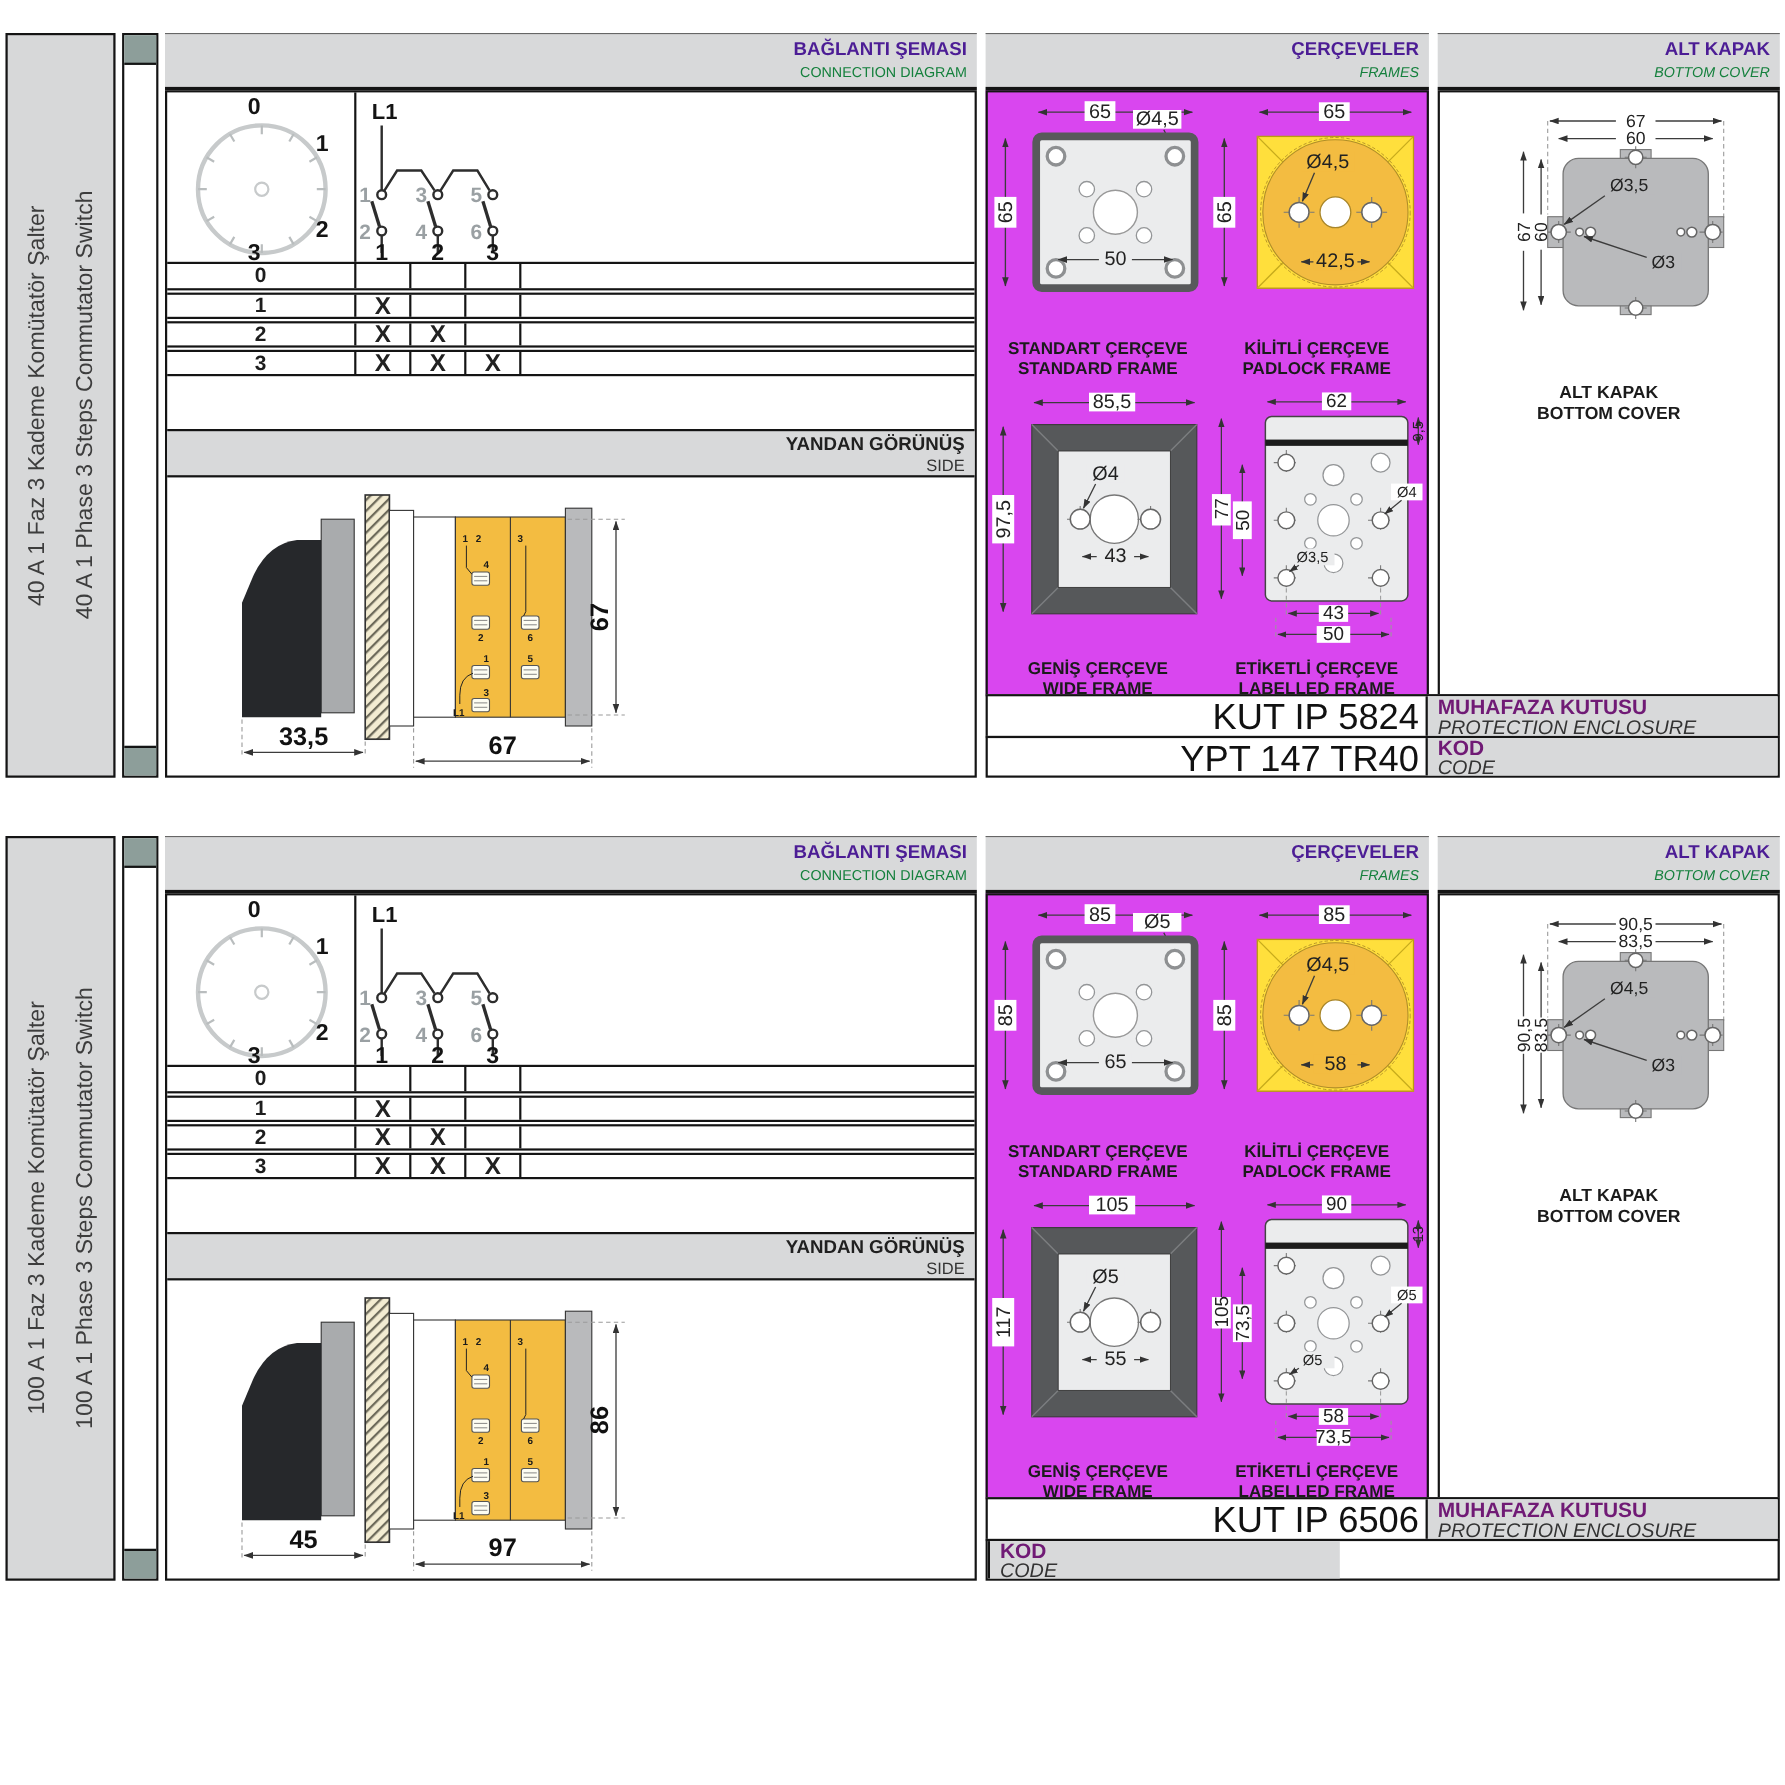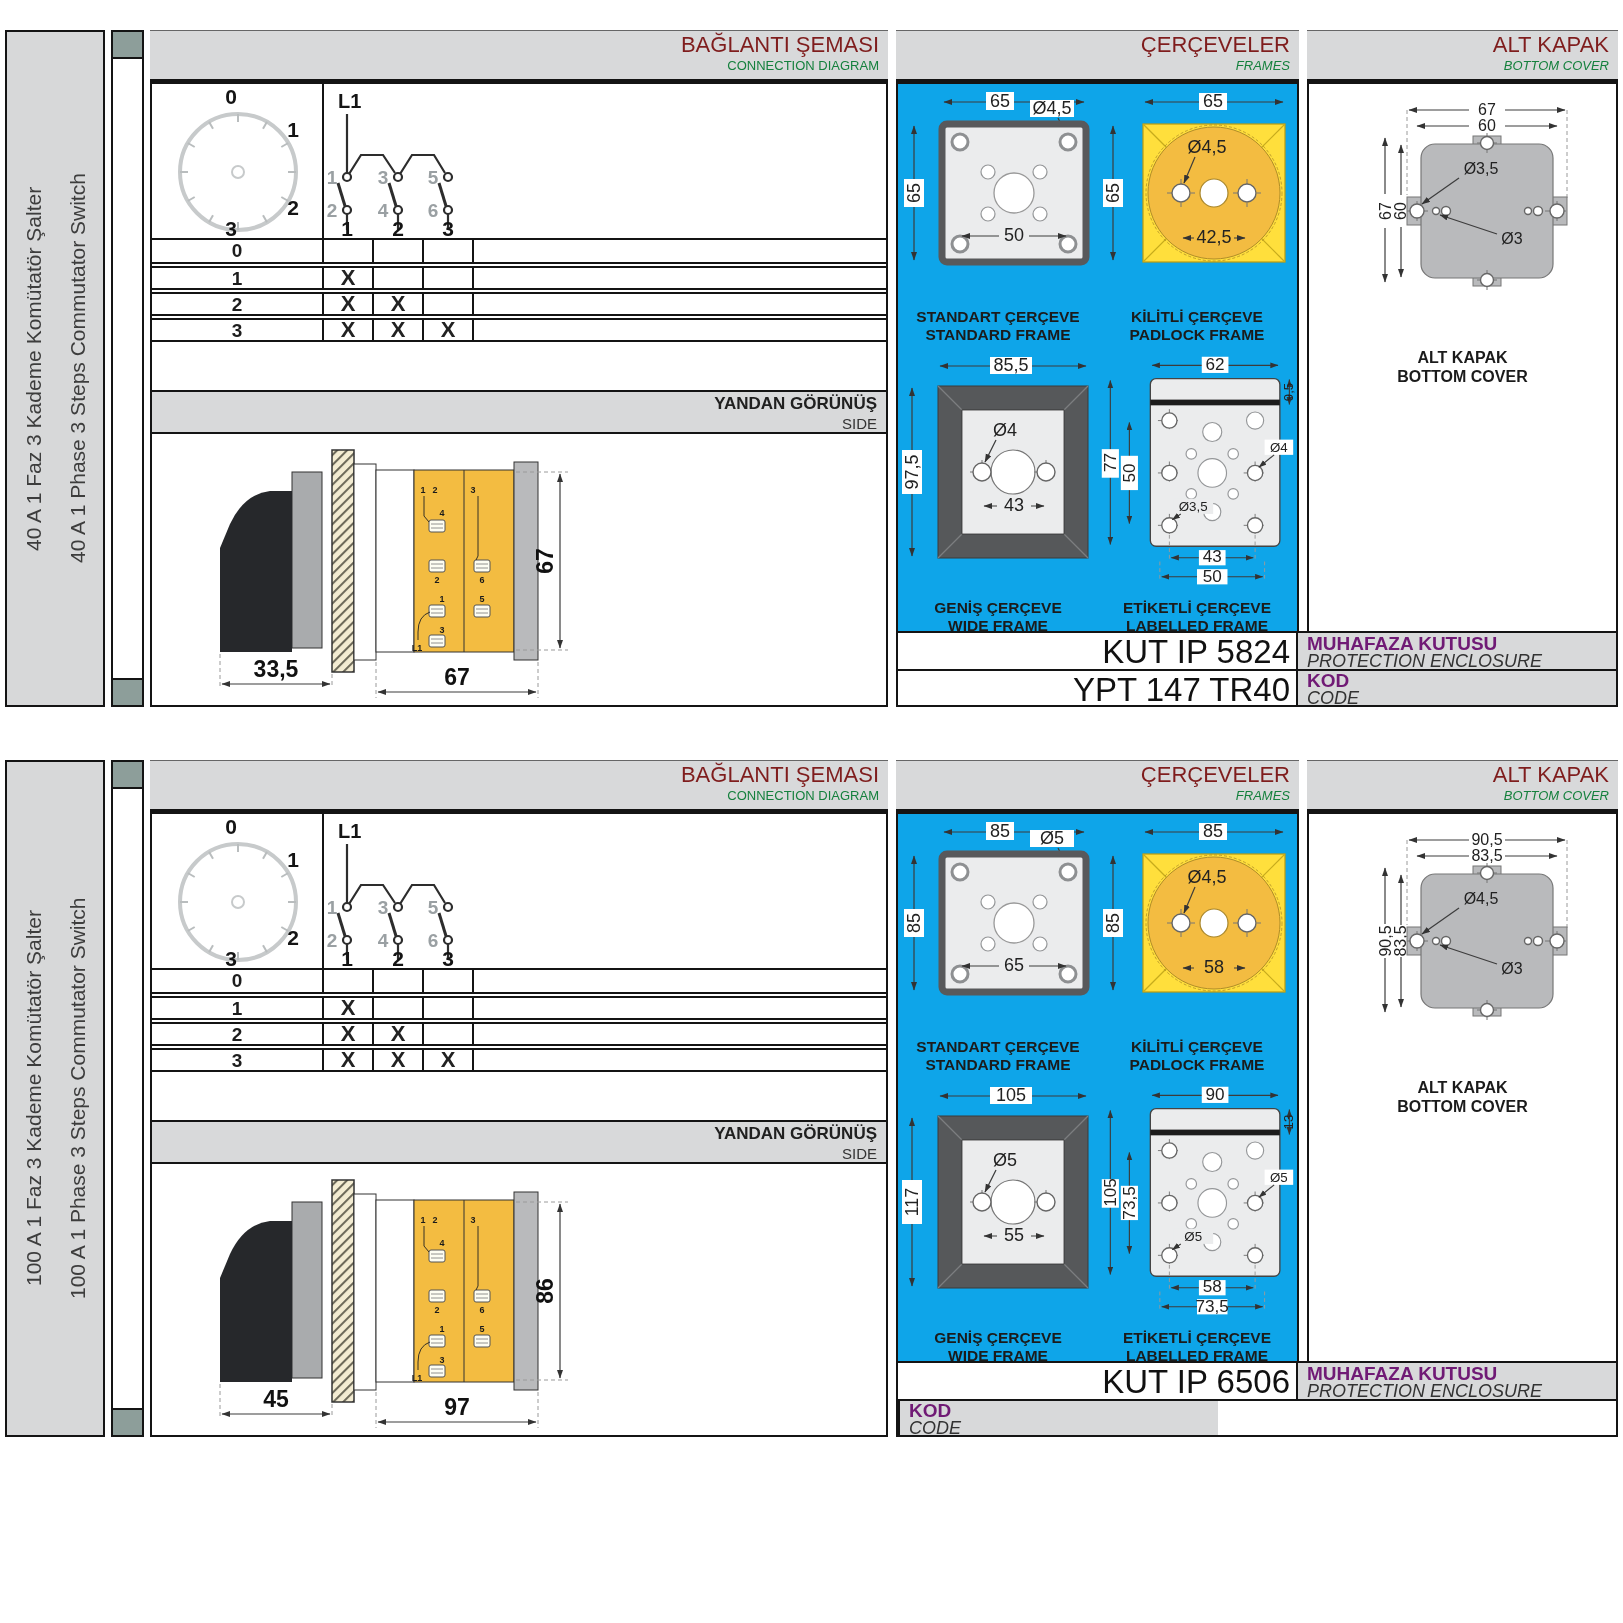--- a/index.html
+++ b/index.html
@@ -11,41 +11,41 @@
   .vtxt{position:absolute;top:0;height:100%;writing-mode:vertical-rl;transform:rotate(180deg);
     display:flex;align-items:center;justify-content:center;font-size:21px;color:#3d3d3d;white-space:nowrap;width:42px;}
   .vtr{left:6px;} .ven{left:50px;}
   .gapcol{position:absolute;left:106px;top:0;width:33px;height:677px;background:#fff;border:2px solid #141414;}
   .sq{position:absolute;left:0;right:0;height:27px;background:#8d9e9a;}
   .sqt{top:0;border-bottom:2px solid #141414;} .sqb{bottom:0;border-top:2px solid #141414;}
   .main{position:absolute;left:141px;top:0;width:1472px;height:677px;}
   
   .hdr{position:absolute;top:0;height:52px;background:#d8d9da;border-top:1px solid #666;border-bottom:3px solid #141414;
     text-align:right;padding:3px 9px 0 0;}
-  .hdr .tr{font-weight:normal;font-size:22px;color:#7f1d1d;line-height:22px;}
+  .hdr .tr{font-weight:bold;font-size:17px;color:#4c1d95;line-height:22px;}
   .hdr .en{font-size:13px;color:#15803d;line-height:20px;}
   .hdr .it{font-style:italic;}
   .h-conn{left:4px;width:738px;} .h-frames{left:750px;width:403px;} .h-cover{left:1161px;width:311px;}
   
   .conn-panel{position:absolute;left:4px;top:52px;width:738px;height:625px;background:#fff;border:2px solid #141414;}
   .diag-row{position:absolute;left:0;top:0;width:100%;height:156px;border-bottom:2px solid #141414;display:flex;}
   .dial-cell{width:172px;border-right:2px solid #141414;}
   .circ-cell{flex:1;}
   .trow{display:flex;height:24px;border-bottom:2px solid #141414;margin-bottom:4px;border-top:2px solid #141414;margin-top:-2px;}
   .trow:first-child{border-top:none;margin-top:0;}
   .tc0{width:172px;border-right:2px solid #141414;text-align:center;font-weight:bold;font-size:19px;line-height:21px;}
   .tcx{width:50px;border-right:2px solid #141414;text-align:center;font-size:22px;line-height:20px;font-weight:600;color:#222;}
   .tcr{flex:1;}
   .side-strip{position:absolute;left:0;top:306px;width:100%;height:44px;background:#d8d9da;
     border-top:2px solid #141414;border-bottom:2px solid #141414;text-align:right;padding:1px 9px 0 0;}
   .side-strip .tr{font-weight:bold;font-size:17px;line-height:21px;color:#202020;}
   .side-strip .en{font-size:15px;color:#333;line-height:19px;}
   .side-svg{position:absolute;left:0;top:352px;}
   
-  .frames-panel{position:absolute;left:750px;top:52px;width:403px;height:551px;background:#0ea5e9;border:2px solid #141414;}
+  .frames-panel{position:absolute;left:750px;top:52px;width:403px;height:551px;background:#d946ef;border:2px solid #141414;}
   .cover-panel{position:absolute;left:1161px;top:52px;width:311px;height:551px;background:#fff;border:2px solid #141414;}
   .q{position:absolute;width:200px;text-align:center;}
   .q1{left:0;top:4px;} .q2{left:199px;top:4px;} .q3{left:0;top:270px;} .q4{left:199px;top:266px;}
   .cap{line-height:1.14;margin-top:1px;}
   .cap div{font-weight:bold;font-size:15.5px;color:#1b1b1b;}
   .cover-cap{position:absolute;left:0;top:264px;width:100%;text-align:center;}
   .cover-cap div{font-weight:bold;font-size:16px;color:#1b1b1b;line-height:1.2;}
   
   .code-row{position:absolute;left:750px;width:722px;display:flex;border:2px solid #141414;background:#fff;}
   .cr1{top:601px;height:40px;} .cr2{top:639px;height:38px;}

